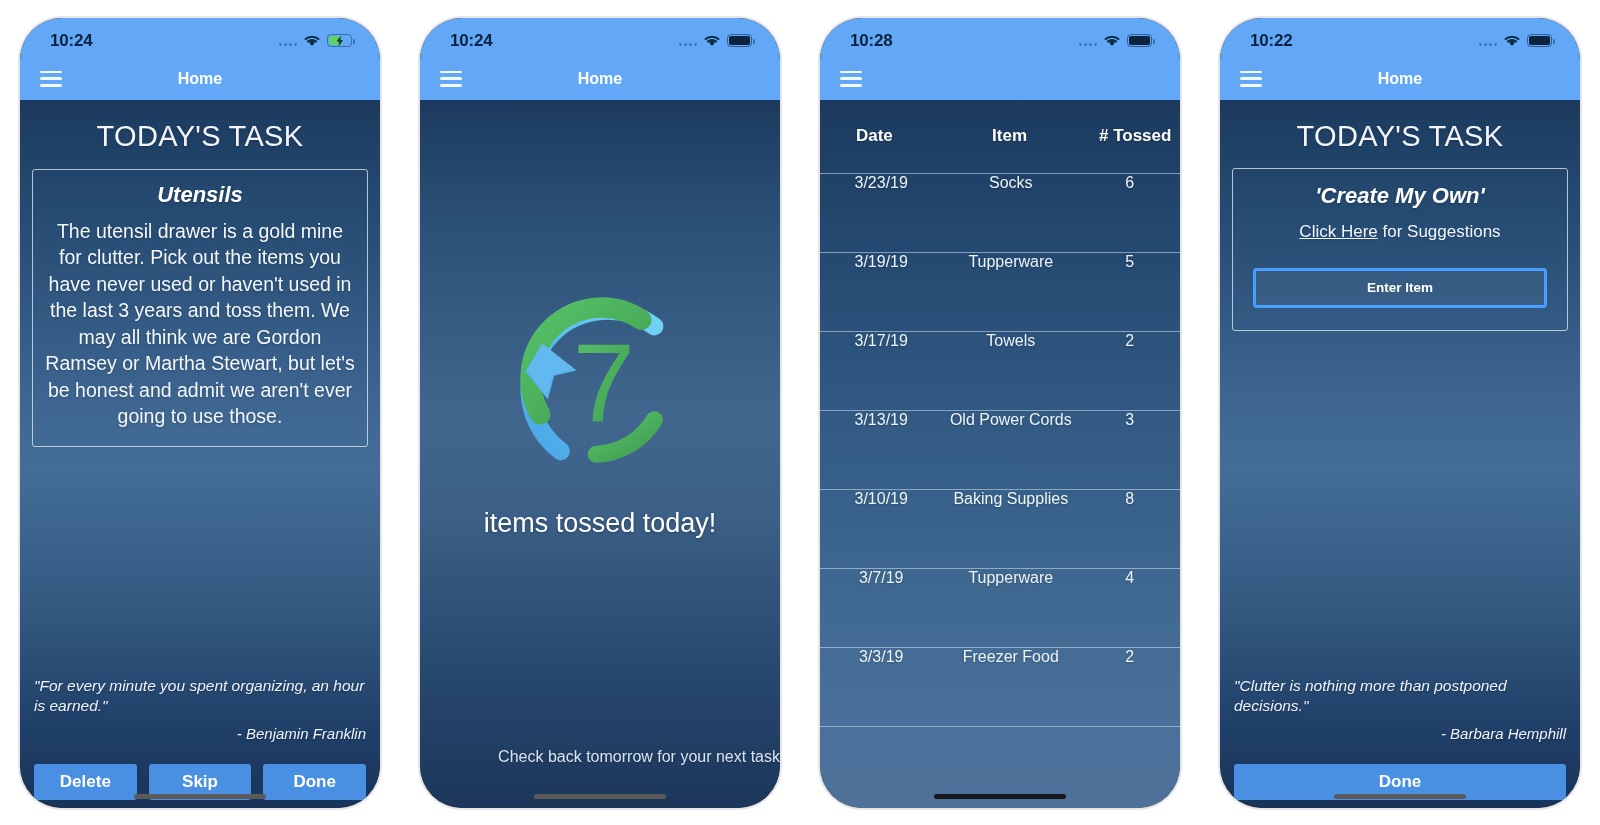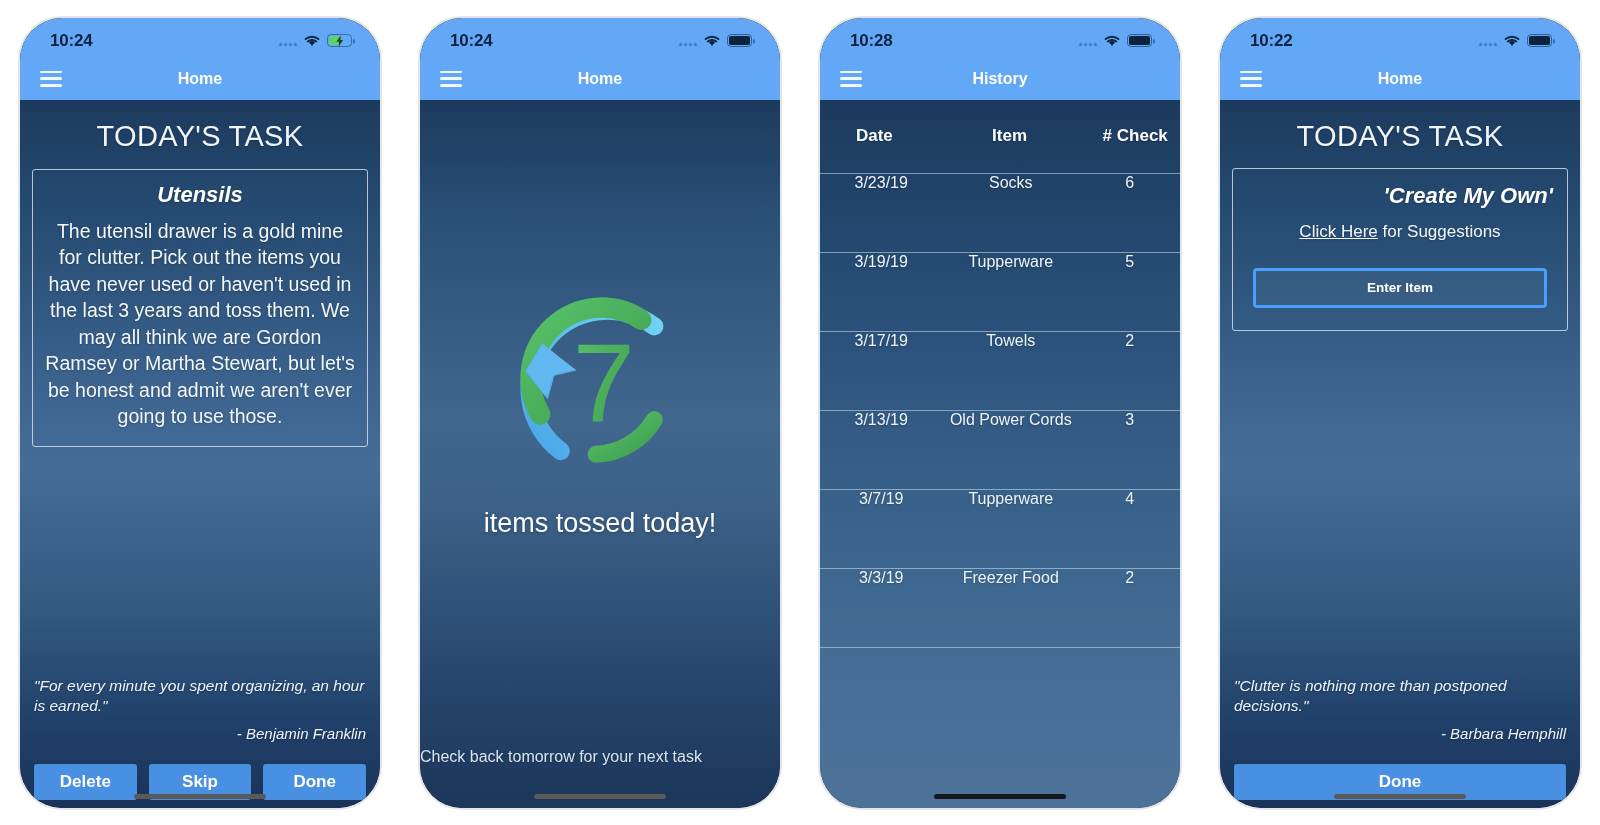--- a/index.html
+++ b/index.html
@@ -171,21 +171,21 @@
   }
 
   
   .create-card {
     margin: 15px 12px 0 12px;
     border: 1px solid rgba(220,232,245,0.78);
     border-radius: 3px;
     padding: 14px 14px 22px 14px;
   }
   .create-title {
-    text-align: right;
+    text-align: center;
     font-style: italic;
     color: #ffffff;
     font-size: 22px;
     font-weight: bold;
     text-shadow: 0 1px 2px rgba(0,0,0,0.25);
   }
   .suggest-line {
     text-align: center;
     color: #f1f6fb;
     font-size: 17px;
@@ -256,21 +256,21 @@
     padding-bottom: 30px;
   }
   .logo-svg { width: 215px; height: 215px; display: block; }
   .tossed-label {
     margin-top: 14px;
     color: #ffffff;
     font-size: 27px;
     text-shadow: 0 1px 3px rgba(0,0,0,0.28);
   }
   .check-back {
-    text-align: left;
+    text-align: right;
     color: #d8e4f0;
     font-size: 16px;
     padding-bottom: 42px;
     text-shadow: 0 1px 2px rgba(0,0,0,0.22);
   }
 
   
   .tbl { display: flex; flex-direction: column; flex: 1 1 auto; }
   .tbl-head {
     display: flex;
@@ -463,30 +463,29 @@
             </span>
         </div>
       </div>
 
       <div class="navbar">
         <div class="hamburger">
             <span></span>
             <span></span>
             <span></span>
           </div>
-        <div class="nav-title">History</div>
       </div>
 
       <div class="body grad-table">
         <div class="tbl">
 
           <div class="tbl-head">
             <div class="c-date">Date</div>
             <div class="c-item">Item</div>
-            <div class="c-count"># Check</div>
+            <div class="c-count"># Tossed</div>
           </div>
 
           <div class="tbl-row">
             <div class="c-date">3/23/19</div>
             <div class="c-item">Socks</div>
             <div class="c-count">6</div>
           </div>
           <div class="tbl-row">
             <div class="c-date">3/19/19</div>
             <div class="c-item">Tupperware</div>
@@ -494,20 +493,25 @@
           </div>
           <div class="tbl-row">
             <div class="c-date">3/17/19</div>
             <div class="c-item">Towels</div>
             <div class="c-count">2</div>
           </div>
           <div class="tbl-row">
             <div class="c-date">3/13/19</div>
             <div class="c-item">Old Power Cords</div>
             <div class="c-count">3</div>
+          </div>
+          <div class="tbl-row">
+            <div class="c-date">3/10/19</div>
+            <div class="c-item">Baking Supplies</div>
+            <div class="c-count">8</div>
           </div>
           <div class="tbl-row">
             <div class="c-date">3/7/19</div>
             <div class="c-item">Tupperware</div>
             <div class="c-count">4</div>
           </div>
           <div class="tbl-row">
             <div class="c-date">3/3/19</div>
             <div class="c-item">Freezer Food</div>
             <div class="c-count">2</div>

